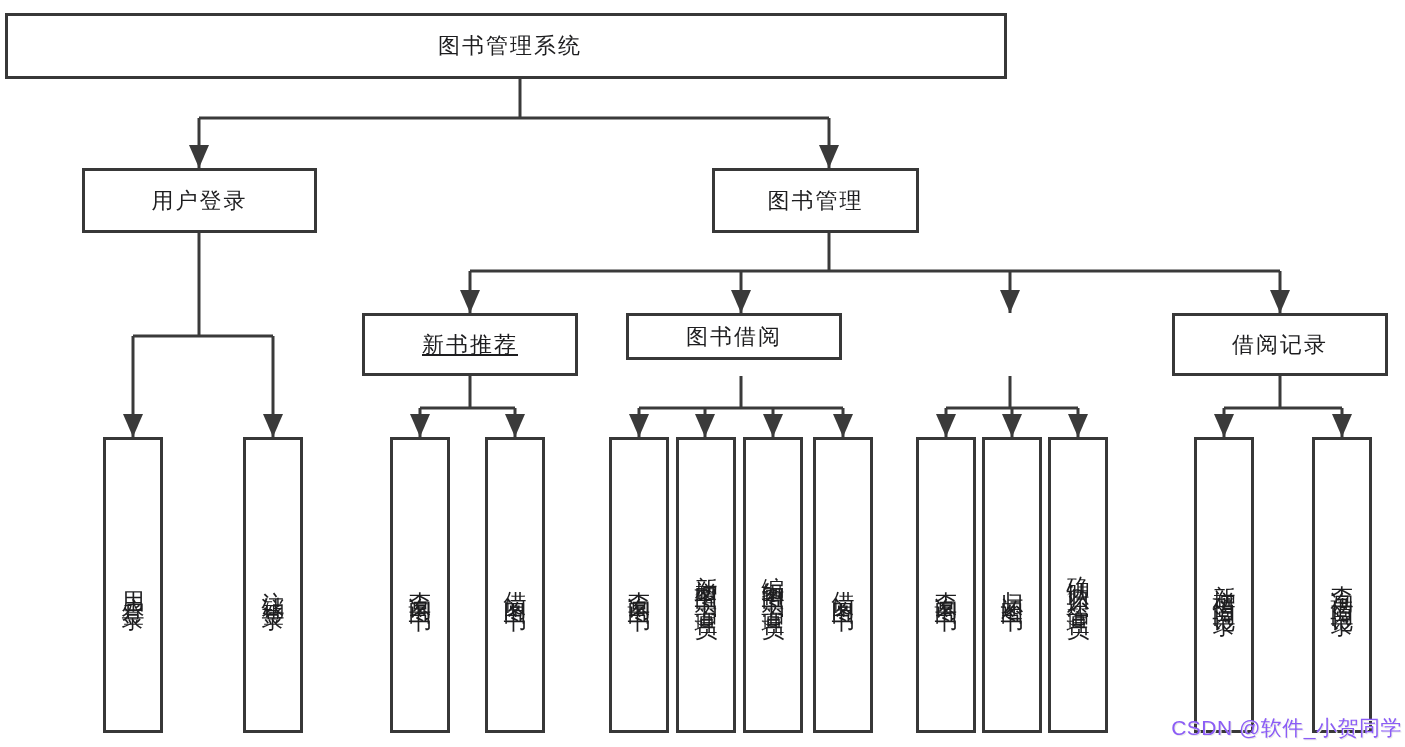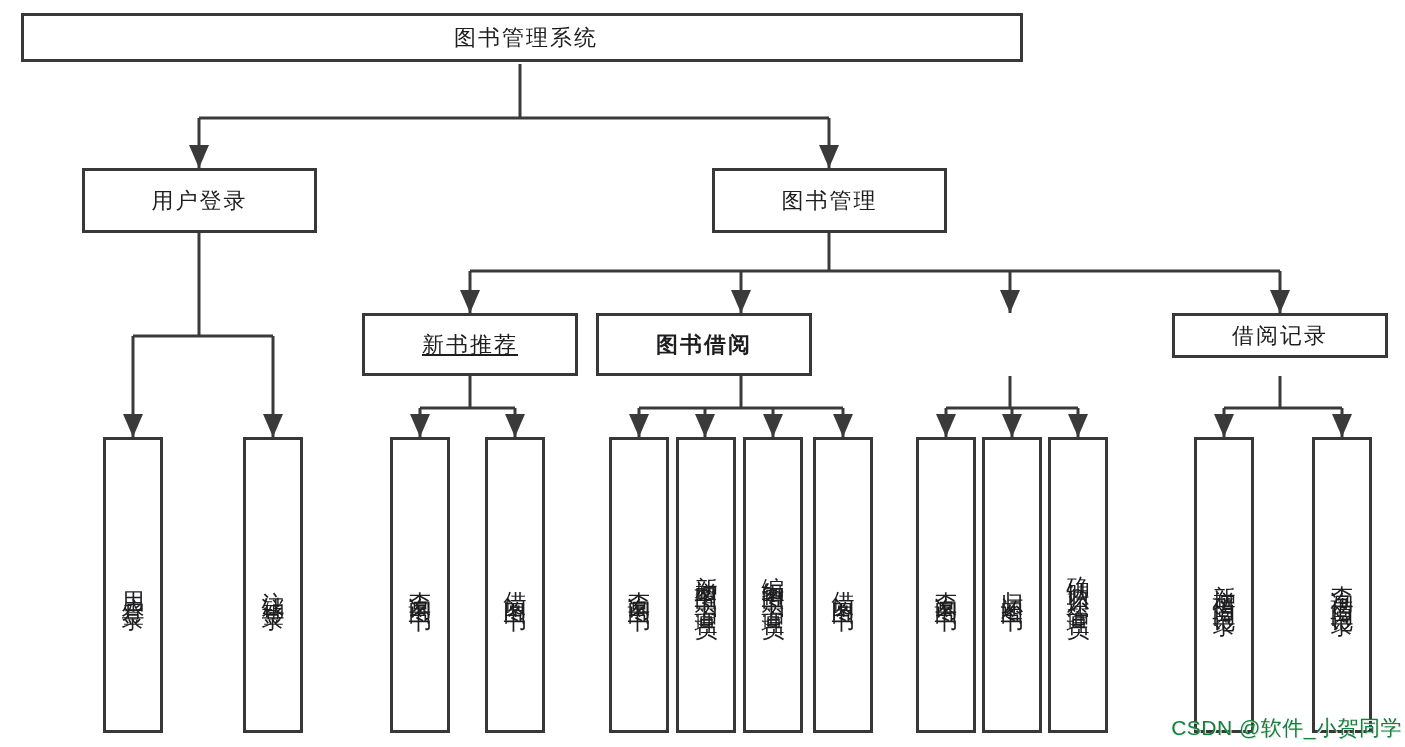--- a/index.html
+++ b/index.html
@@ -13,40 +13,40 @@
     box-sizing:border-box; display:flex; align-items:center; justify-content:center;
     color:#1d1d1f;
   }
   .hbox { font-size:22px; letter-spacing:2px; white-space:nowrap; }
   .vbox { font-size:23px; }
   .vbox .vtext {
     writing-mode:vertical-rl; text-orientation:mixed;
     letter-spacing:6px; line-height:1; white-space:nowrap;
   }
   
-  .b-root { left:21px;  top:13px;  width:1002px; height:49px;padding-left:8px; }
+  .b-root { left:5px;  top:13px;  width:1002px; height:66px;padding-left:8px; }
   
   .b-l2a  { left:82px;  top:168px; width:235px; height:65px; }
-  .b-l2b  { left:712px; top:168px; width:235px; height:65px; }
+  .b-l2b  { left:712px; top:168px; width:207px; height:65px; }
   
   .b-l3a  { left:362px;  top:313px; width:216px; height:63px;text-decoration:underline; }
-  .b-l3b  { left:596px;  top:313px; width:216px; height:63px;font-weight:bold; }
+  .b-l3b  { left:626px;  top:313px; width:216px; height:47px; }
   .b-l3c  { left:903px;  top:313px; width:216px; height:63px; }
-  .b-l3d  { left:1172px; top:313px; width:216px; height:45px; }
+  .b-l3d  { left:1172px; top:313px; width:216px; height:63px; }
   
   .leaf   { top:437px; width:60px; height:296px; }
   .b-g1c1 { left:103px; }  .b-g1c2 { left:243px; }
   .b-g2c1 { left:390px; }  .b-g2c2 { left:485px; }
   .b-g3c1 { left:609px; }  .b-g3c2 { left:676px; }
   .b-g3c3 { left:743px; }  .b-g3c4 { left:813px; }
   .b-g4c1 { left:916px; }  .b-g4c2 { left:982px; }  .b-g4c3 { left:1048px; }
   .b-g5c1 { left:1194px; } .b-g5c2 { left:1312px; }
   .watermark {
     position:absolute; top:714px; right:3px; z-index:5;
-    font-size:21px; color:#15803d; letter-spacing:0.5px;
+    font-size:21px; color:#8b5cf6; letter-spacing:0.5px;
     text-shadow:1px 1px 0 #e8e8e8; white-space:nowrap;
   }
 </style>
 </head>
 <body>
 
 <div class="canvas">
 
   <svg class="connectors" viewBox="0 0 1405 747" xmlns="http://www.w3.org/2000/svg">
     <g stroke="#3a3a3a" stroke-width="3" fill="none">

